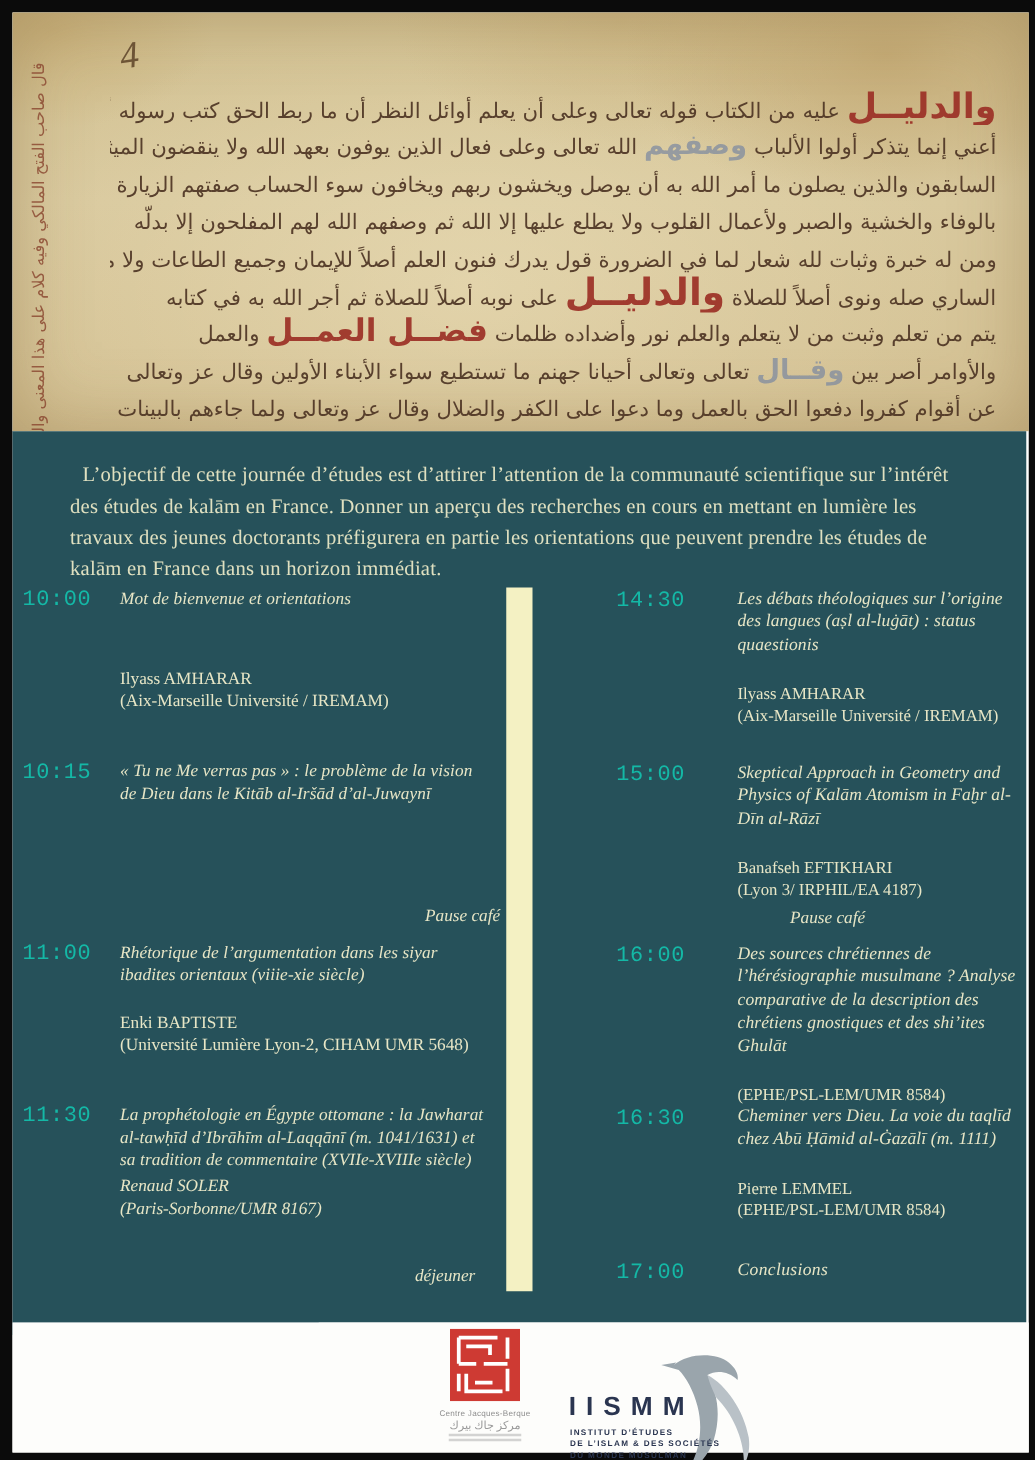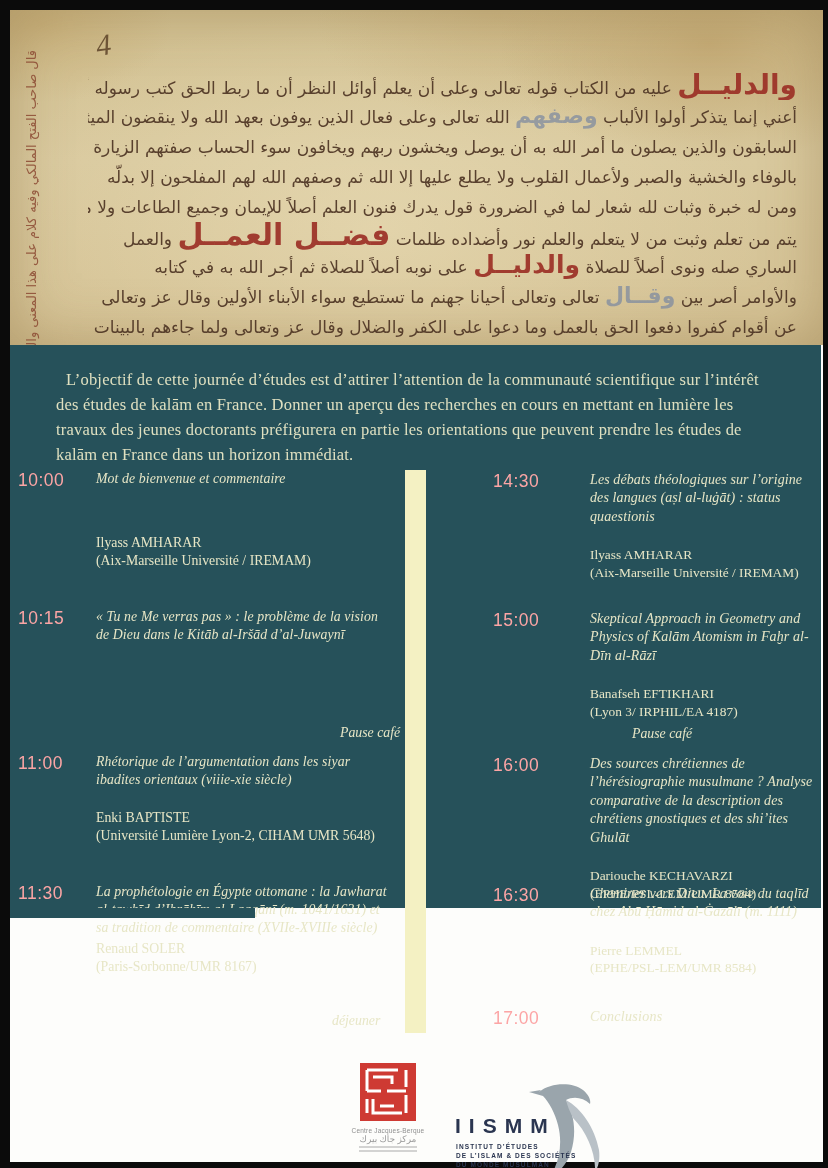--- a/index.html
+++ b/index.html
@@ -35,46 +35,46 @@
     font-family:"DejaVu Sans",sans-serif;color:#4e3524;font-size:17px;
   }
   .ms-line{height:30px;line-height:30px;white-space:nowrap;overflow:hidden;opacity:.92;}
   .red-big{color:#9c3026;font-weight:bold;font-size:25px;}
   .ms-line:nth-child(1) .red-big{font-size:28px;}
   .ms-line:nth-child(6) .red-big{font-size:30px;letter-spacing:2px;}
   .blue-word{color:#7d8aa0;font-weight:bold;font-size:22px;opacity:.8;}
 
   
   .teal{
-    position:absolute;left:0;top:335px;width:811px;height:563px;background:#26515a;
+    position:absolute;left:0;top:335px;width:811px;height:713px;background:#26515a;
   }
   .teal::after{content:"";position:absolute;left:0;bottom:-10px;width:245px;height:10px;background:#26515a;}
   .intro{
     padding:22px 40px 0 46px;color:#dfe0c0;font-size:16.5px;line-height:1.52;
     text-indent:10px;letter-spacing:.2px;
   }
   .divider-bar{
     position:absolute;left:395px;top:125px;width:21px;height:563px;background:#f4f1c3;
   }
 
   .entry{position:absolute;}
   .time{
-    position:absolute;font-family:Liberation Sans, sans-serif;
-    font-size:17.5px;color:#fca5a5;letter-spacing:.5px;
+    position:absolute;font-family:Liberation Mono, monospace;
+    font-size:17.5px;color:#14b8a6;letter-spacing:.5px;
   }
   .content{position:absolute;color:#e7e6c6;}
   .col-l .time{left:8px;width:72px;}
   .col-l .content{left:86px;width:298px;}
   .col-r .time{left:483px;width:72px;}
   .col-r .content{left:580px;width:234px;}
   .talk-title{font-style:italic;font-size:13.8px;line-height:1.32;letter-spacing:.1px;}
   .col-r .talk-title{font-size:14px;}
   .speaker{margin-top:20px;font-size:13.8px;line-height:1.3;}
   .speaker.gap-lg{margin-top:46px;}
-  .speaker.gap-none{margin-top:2px;}
+  .speaker.gap-none{margin-top:2px;font-style:italic;}
   .col-r .speaker{font-size:13.4px;}
   .note{
     position:absolute;color:#e7e6c6;font-style:italic;font-size:13.8px;white-space:nowrap;
   }
   .conclusion-title{font-style:italic;font-size:15px;letter-spacing:.3px;}
 
   
   #e-l0{top:125px;} #e-l1{top:263px;} #e-l2{top:408px;} #e-l3{top:538px;}
   #n-l1{top:380px;left:330px;} #n-l3{top:648px;left:322px;margin-top:20px;}
   #e-r0{top:126px;} #e-r1{top:265px;} #e-r2{top:410px;} #e-r3{top:540px;} #e-r4{top:663px;}
@@ -107,35 +107,35 @@
 
   <div class="manuscript">
     <div class="page-number">4</div>
     <div class="marginalia">قال صاحب الفتح المالكي وفيه كلام على هذا المعنى والله أعلم</div>
     <div class="ms-text">
       <div class="ms-line"><span></span><span class="red-big">والدليــل</span><span class="blue-word"></span><span> عليه من الكتاب قوله تعالى وعلى أن يعلم أوائل النظر أن ما ربط الحق كتب رسوله أعلم به</span></div>
       <div class="ms-line"><span>أعني إنما يتذكر أولوا الألباب </span><span class="red-big"></span><span class="blue-word">وصفهم</span><span> الله تعالى وعلى فعال الذين يوفون بعهد الله ولا ينقضون الميثاق</span></div>
       <div class="ms-line"><span>السابقون والذين يصلون ما أمر الله به أن يوصل ويخشون ربهم ويخافون سوء الحساب صفتهم الزيارة صفهم الله</span><span class="red-big"></span><span class="blue-word"></span><span></span></div>
       <div class="ms-line"><span>بالوفاء والخشية والصبر ولأعمال القلوب ولا يطلع عليها إلا الله ثم وصفهم الله لهم المفلحون إلا بدلّه</span><span class="red-big"></span><span class="blue-word"></span><span></span></div>
       <div class="ms-line"><span>ومن له خبرة وثبات لله شعار لما في الضرورة قول يدرك فنون العلم أصلاً للإيمان وجميع الطاعات ولا منزلة</span><span class="red-big"></span><span class="blue-word"></span><span></span></div>
+      <div class="ms-line"><span>الساري صله ونوى أصلاً للصلاة </span><span class="red-big">والدليــل</span><span class="blue-word"></span><span> على نوبه أصلاً للصلاة ثم أجر الله به في كتابه</span></div>
       <div class="ms-line"><span>يتم من تعلم وثبت من لا يتعلم والعلم نور وأضداده ظلمات </span><span class="red-big">فضــل العمــل</span><span class="blue-word"></span><span> والعمل</span></div>
-      <div class="ms-line"><span>الساري صله ونوى أصلاً للصلاة </span><span class="red-big">والدليــل</span><span class="blue-word"></span><span> على نوبه أصلاً للصلاة ثم أجر الله به في كتابه</span></div>
       <div class="ms-line"><span>والأوامر أصر بين </span><span class="red-big"></span><span class="blue-word">وقــال</span><span> تعالى وتعالى أحيانا جهنم ما تستطيع سواء الأبناء الأولين وقال عز وتعالى</span></div>
       <div class="ms-line"><span>عن أقوام كفروا دفعوا الحق بالعمل وما دعوا على الكفر والضلال وقال عز وتعالى ولما جاءهم بالبينات</span><span class="red-big"></span><span class="blue-word"></span><span></span></div>
     </div>
   </div>
 
   <div class="teal">
     <div class="intro">L’objectif de cette journée d’études est d’attirer l’attention de la communauté scientifique sur l’intérêt des études de kalām en France. Donner un aperçu des recherches en cours en mettant en lumière les travaux des jeunes doctorants préfigurera en partie les orientations que peuvent prendre les études de kalām en France dans un horizon immédiat.</div>
     <div class="divider-bar"></div>
 
     <div class="entry col-l" id="e-l0">
       <span class="time">10:00</span>
       <div class="content">
-        <div class="talk-title">Mot de bienvenue et commentaire</div>
+        <div class="talk-title">Mot de bienvenue et orientations</div>
         <div class="speaker gap-lg">
           <div>Ilyass AMHARAR</div>
           <div>(Aix-Marseille Université / IREMAM)</div>
         </div>
       </div>
     </div>
 
     <div class="entry col-l" id="e-l1">
       <span class="time">10:15</span>
       <div class="content">
@@ -188,21 +188,20 @@
         </div>
       </div>
     </div>
     <div class="note" id="n-r1">Pause café</div>
 
     <div class="entry col-r" id="e-r2">
       <span class="time">16:00</span>
       <div class="content">
         <div class="talk-title">Des sources chrétiennes de l’hérésiographie musulmane ? Analyse comparative de la description des chrétiens gnostiques et des shi’ites Ghulāt</div>
         <div class="speaker">
-          <div>Dariouche KECHAVARZI</div>
           <div>(EPHE/PSL-LEM/UMR 8584)</div>
         </div>
       </div>
     </div>
 
     <div class="entry col-r" id="e-r3">
       <span class="time">16:30</span>
       <div class="content">
         <div class="talk-title">Cheminer vers Dieu. La voie du taqlīd chez Abū Ḥāmid al-Ġazālī (m. 1111)</div>
         <div class="speaker">

